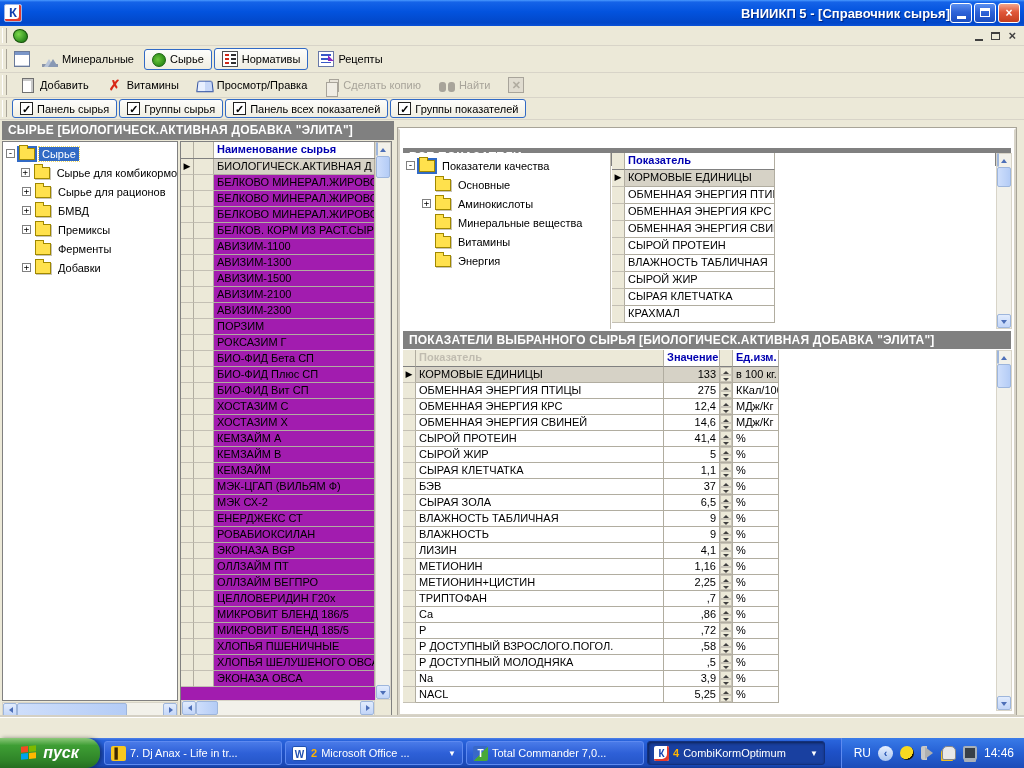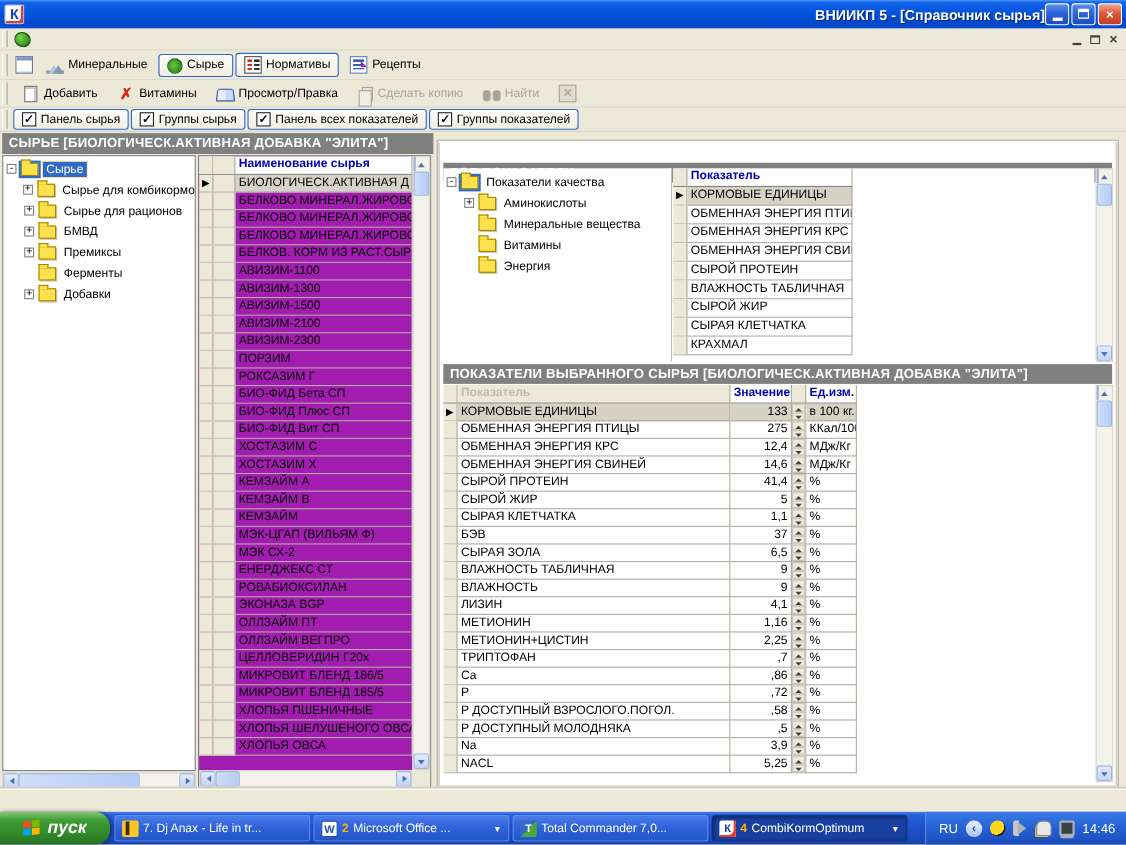--- a/index.html
+++ b/index.html
@@ -612,21 +612,21 @@
                 <span class="mk"></span>
               </span>
             <span class="gcell-g g2"></span>
             <span class="gname">ХЛОПЬЯ ШЕЛУШЕНОГО ОВСА</span>
           </div>
             <div class="lrow">
             <span class="gcell-g g1">
                 <span class="mk"></span>
               </span>
             <span class="gcell-g g2"></span>
-            <span class="gname">ХЛОПЬЯ ОВСА</span>
+            <span class="gname">ЭКОНАЗА ОВСА</span>
           </div>
           </div>
       </div>
       <div class="vscroll matvscroll">
         <span class="sb up"></span>
         <span class="thumb vthumb" style="display:block;height:22px;margin-top:1px;"></span>
         <span class="sb down"></span>
       </div>
       <div class="hscroll mathscroll">
         <span class="sb left"></span>
@@ -640,20 +640,26 @@
       <div class="grayhdr rb-hdr1">ВСЕ ПОКАЗАТЕЛИ</div>
 
       <div class="indtree">
         <div class="trow">
           <span class="pad" style="width:3px"></span>
           <span class="expander">-</span>
           <span class="folder hilite"></span>
           <span class="tlabel">Показатели качества</span>
         </div>
         <div>
+            <div class="trow">
+            <span class="pad" style="width:19px"></span>
+            <span class="expander"></span>
+            <span class="folder"></span>
+            <span class="tlabel">Основные</span>
+          </div>
             <div class="trow">
             <span class="pad" style="width:19px"></span>
             <span class="expander">+</span>
             <span class="folder"></span>
             <span class="tlabel">Аминокислоты</span>
           </div>
             <div class="trow">
             <span class="pad" style="width:19px"></span>
             <span class="expander"></span>
             <span class="folder"></span>

